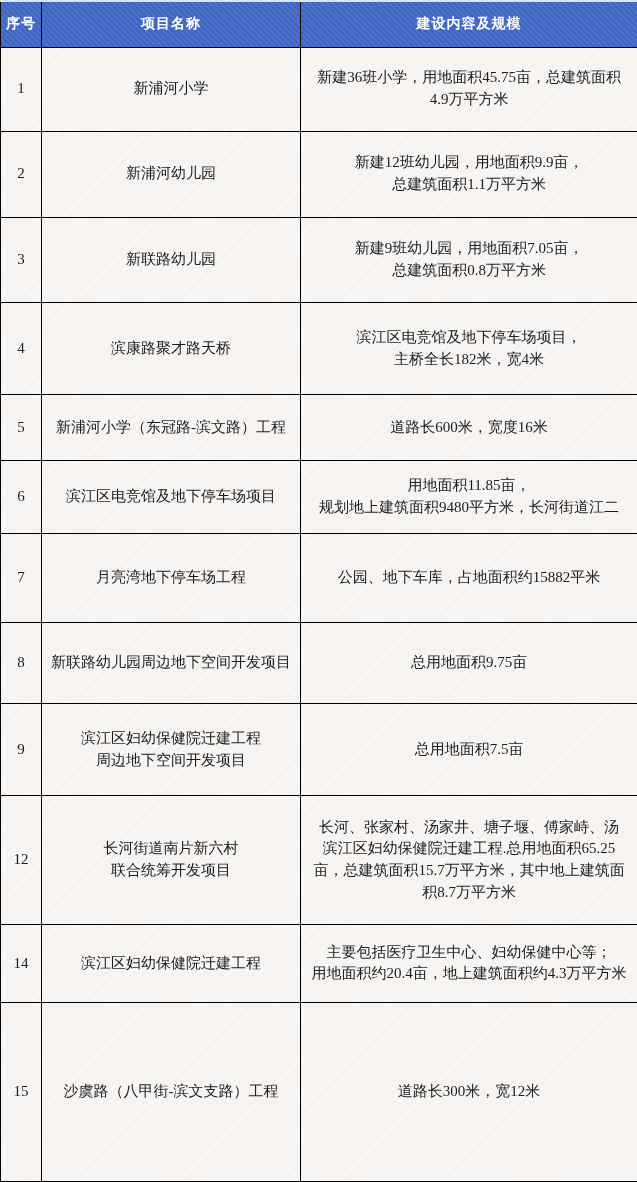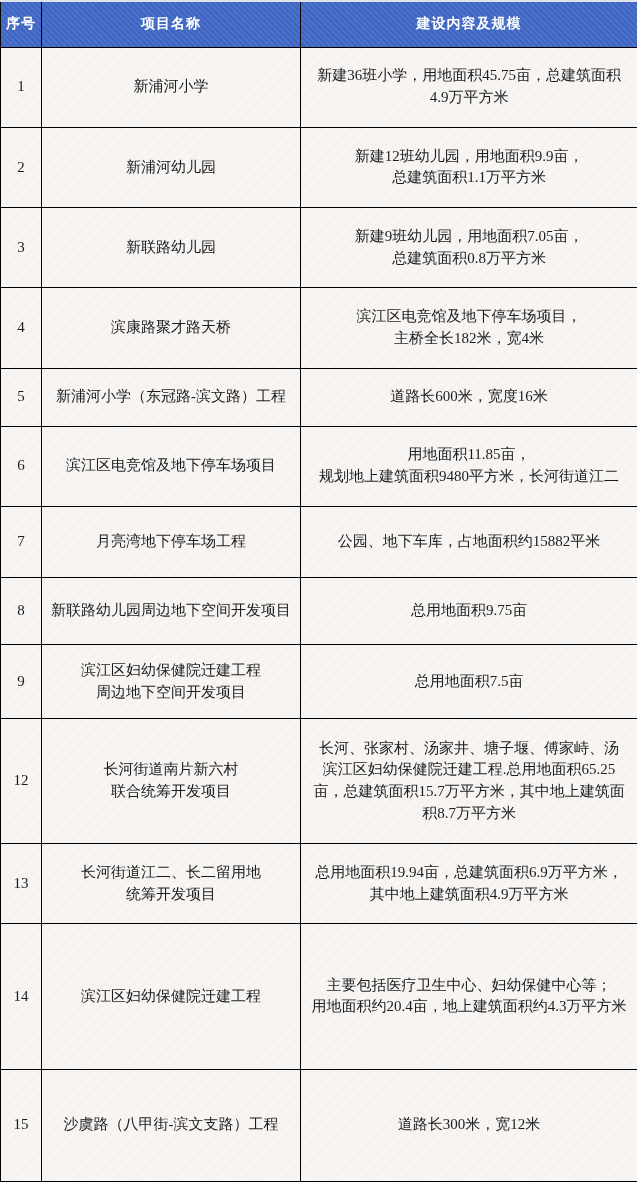--- a/index.html
+++ b/index.html
@@ -49,21 +49,21 @@
   tbody td {
     background:
       repeating-linear-gradient(135deg,
         rgba(180,160,150,0.045) 0 3px,
         rgba(255,255,255,0) 3px 7px),
       #f8f6f4;
     color: #1c1c1c;
     font-size: 15px;
     line-height: 1.45;
     white-space: pre-line;
-    padding: 17px 3px;
+    padding: 7px 3px;
   }
   tbody td.num {
     font-size: 15px;
     padding: 2px 0;
   }
   tbody td.name { padding: 2px 4px; }
 
   
   tbody tr:nth-child(1)  { height: 67px; }
   tbody tr:nth-child(2)  { height: 68px; }
@@ -153,27 +153,20 @@
       <tr>
         <td class="num">12</td>
         <td class="name">长河街道南片新六村
 联合统筹开发项目</td>
         <td class="desc">长河、张家村、汤家井、塘子堰、傅家峙、汤
 滨江区妇幼保健院迁建工程.总用地面积65.25
 亩，总建筑面积15.7万平方米，其中地上建筑面
 积8.7万平方米</td>
       </tr>
       <tr>
-        <td class="num">13</td>
-        <td class="name">长河街道江二、长二留用地
-统筹开发项目</td>
-        <td class="desc">总用地面积19.94亩，总建筑面积6.9万平方米，
-其中地上建筑面积4.9万平方米</td>
-      </tr>
-      <tr>
         <td class="num">14</td>
         <td class="name">滨江区妇幼保健院迁建工程</td>
         <td class="desc">主要包括医疗卫生中心、妇幼保健中心等；
 用地面积约20.4亩，地上建筑面积约4.3万平方米</td>
       </tr>
       <tr>
         <td class="num">15</td>
         <td class="name">沙虞路（八甲街-滨文支路）工程</td>
         <td class="desc">道路长300米，宽12米</td>
       </tr>

